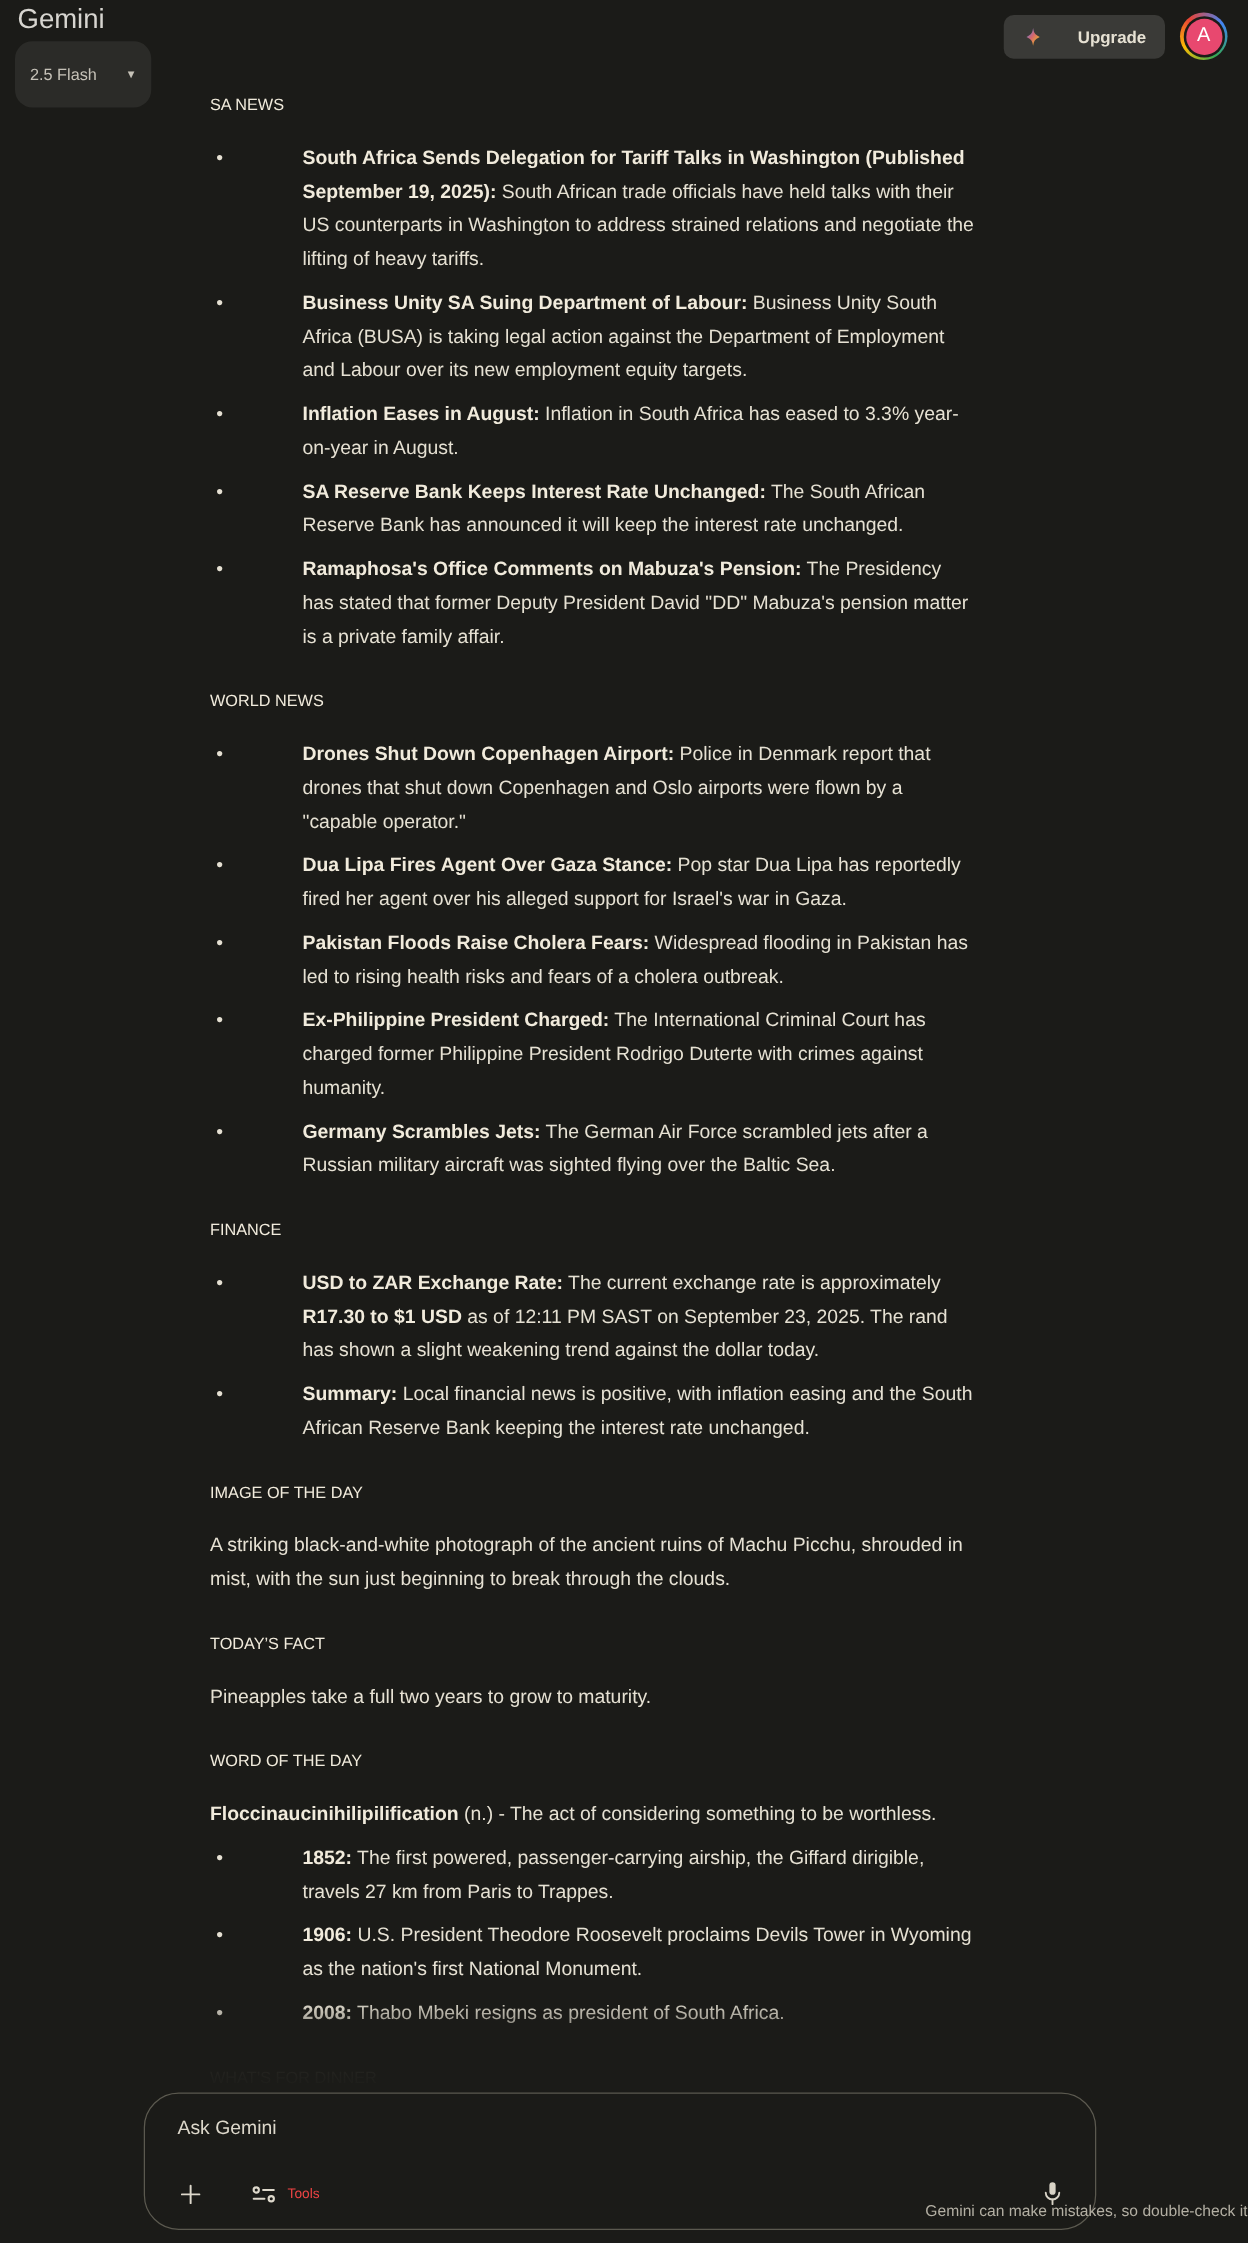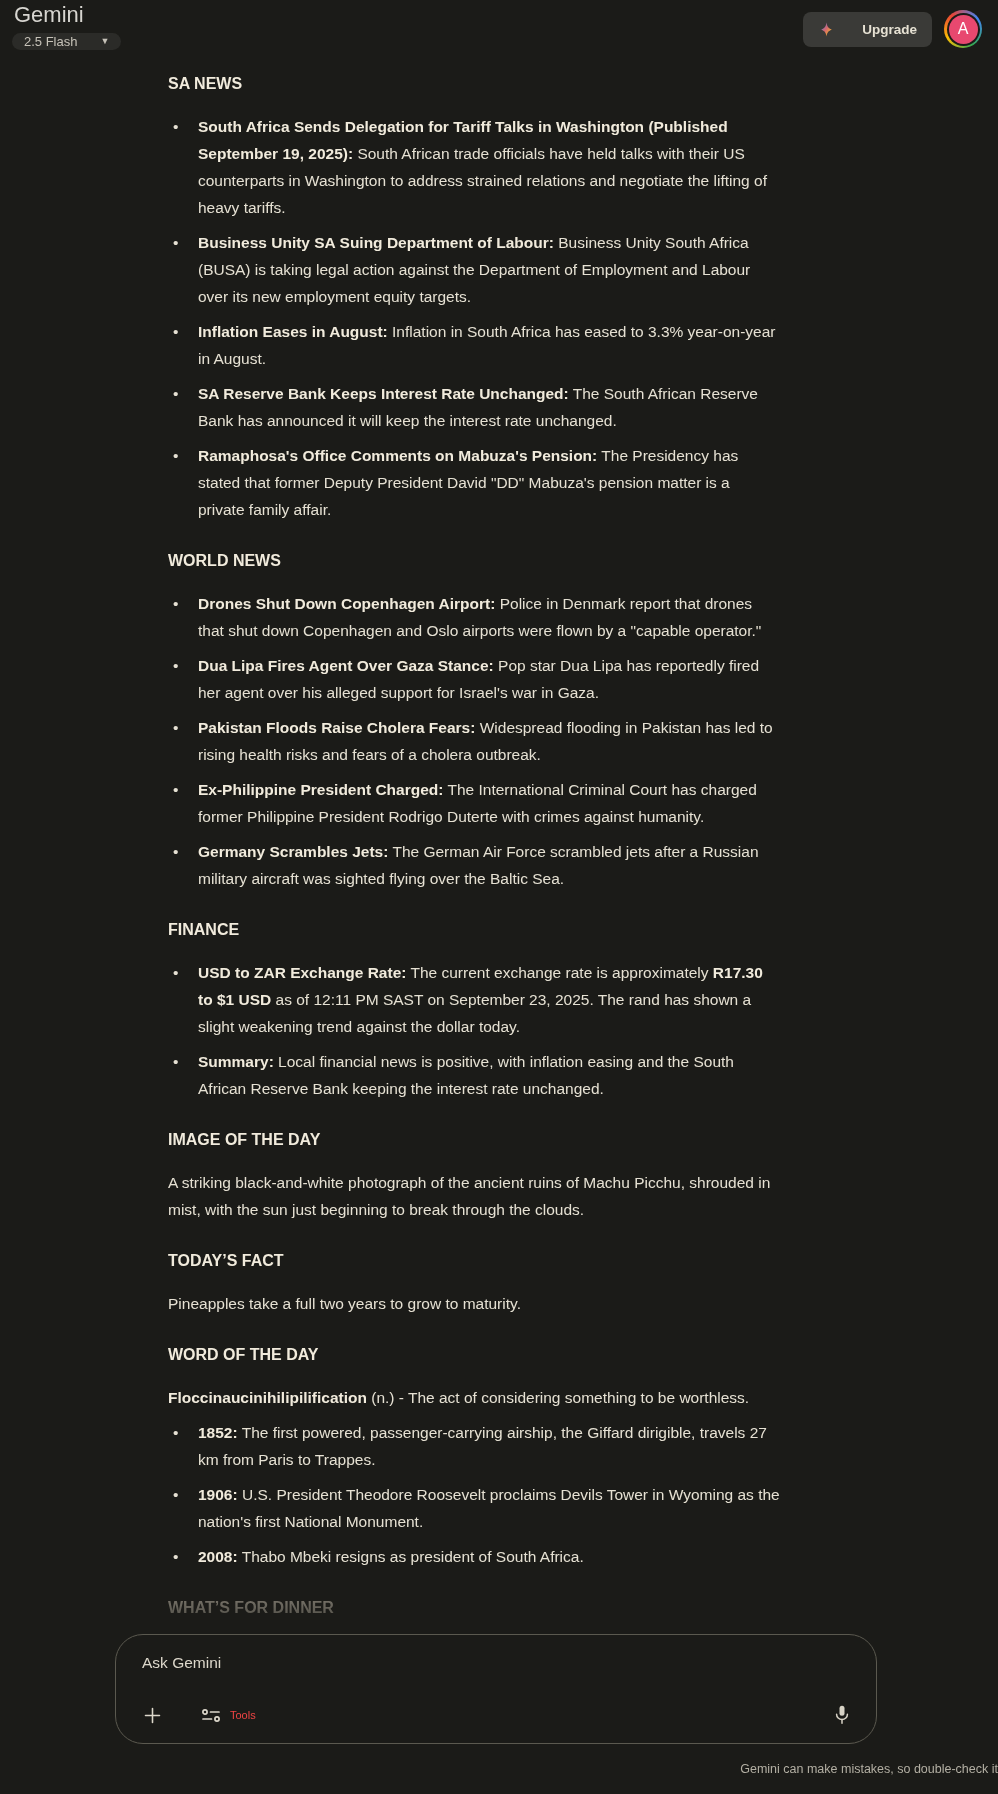--- a/index.html
+++ b/index.html
@@ -26,51 +26,51 @@
     color:var(--text);
     position:relative;
     overflow:hidden;
   }
   
   .header{position:absolute;top:0;left:0;right:0;height:64px;z-index:30;}
   .app-title{position:absolute;left:14px;top:2px;font-size:22px;color:#d7d5d0;font-weight:400;}
   .model-pill{
     position:absolute;left:12px;top:33px;display:inline-flex;align-items:center;gap:23px;
     background:var(--pill-bg);color:var(--pill-text);font-size:13px;
-    padding:1px 12px;border-radius:14px;cursor:pointer;
+    padding:19px 12px;border-radius:14px;cursor:pointer;
   }
   .model-pill .chev{font-size:9px;line-height:1;color:var(--pill-text);}
   .header-right{position:absolute;right:16px;top:10px;display:flex;align-items:center;gap:12px;}
   .upgrade-btn{
     display:inline-flex;align-items:center;gap:27px;background:var(--btn-bg);
     color:var(--text);font-size:13.5px;font-weight:700;padding:9px 15px;border-radius:8px;
     border:none;cursor:pointer;
   }
   .avatar{position:relative;width:38px;height:38px;border-radius:50%;cursor:pointer;
     background:conic-gradient(from -40deg, var(--g-red), var(--g-blue) 95deg, var(--g-green) 190deg, var(--g-yellow) 280deg, var(--g-red));}
   .avatar .gap{position:absolute;inset:2.5px;border-radius:50%;background:var(--bg);}
   .avatar .core{position:absolute;inset:4.5px;border-radius:50%;background:var(--avatar-pink);
     display:flex;align-items:center;justify-content:center;color:#fff;font-size:16px;font-weight:400;}
   
   .content{position:absolute;left:168px;top:64px;width:612px;font-size:15.5px;line-height:27px;}
-  .section-heading{font-weight:700;color:var(--text-bright);font-size:16px;line-height:19px;
+  .section-heading{font-weight:400;color:var(--text-bright);font-size:13px;line-height:19px;
     margin-top:28px;margin-bottom:20px;}
   .section-heading:first-child{margin-top:10px;}
   .section-heading.faded{color:var(--text-faded);}
   .bullet-list{list-style:none;}
   .bullet-list li{display:flex;margin-bottom:8px;}
   .bullet-list li .marker{flex:0 0 30px;padding-left:5px;color:var(--text);}
-  .bullet-list li .li-text{flex:1;}
+  .bullet-list li .li-text{flex:1;margin-left:44px;}
   .content b{color:var(--text-bright);}
   .content p{margin:0 0 8px 0;}
   
   .fade-overlay{position:absolute;left:0;right:0;top:1598px;height:196px;z-index:10;
     background:linear-gradient(180deg, rgba(27,27,24,0) 0%, rgba(27,27,24,.82) 22%, #1b1b18 38%);}
   
-  .composer{position:absolute;left:115px;top:1634px;width:762px;height:110px;z-index:20;
+  .composer{position:absolute;left:115px;top:1674px;width:762px;height:110px;z-index:20;
     border:1.5px solid var(--border);border-radius:28px;background:var(--bg);cursor:text;}
   .composer .placeholder{position:absolute;left:26px;top:19px;font-size:15.5px;color:#ddd8cb;}
   .composer-row{position:absolute;left:26px;right:24px;bottom:17px;display:flex;align-items:center;}
   .plus-btn{background:none;border:none;cursor:pointer;display:flex;align-items:center;padding:0;}
   .tools-btn{background:none;border:none;cursor:pointer;display:flex;align-items:center;gap:9px;
     margin-left:38px;color:#ef4444;font-size:11px;font-family:"Liberation Sans",sans-serif;}
   .mic-btn{background:none;border:none;cursor:pointer;margin-left:auto;display:flex;align-items:center;padding:0;}
   
   .footer{position:absolute;left:0;right:0;top:1762px;text-align:right;z-index:25;
     font-size:12.5px;color:var(--text-dim);}

